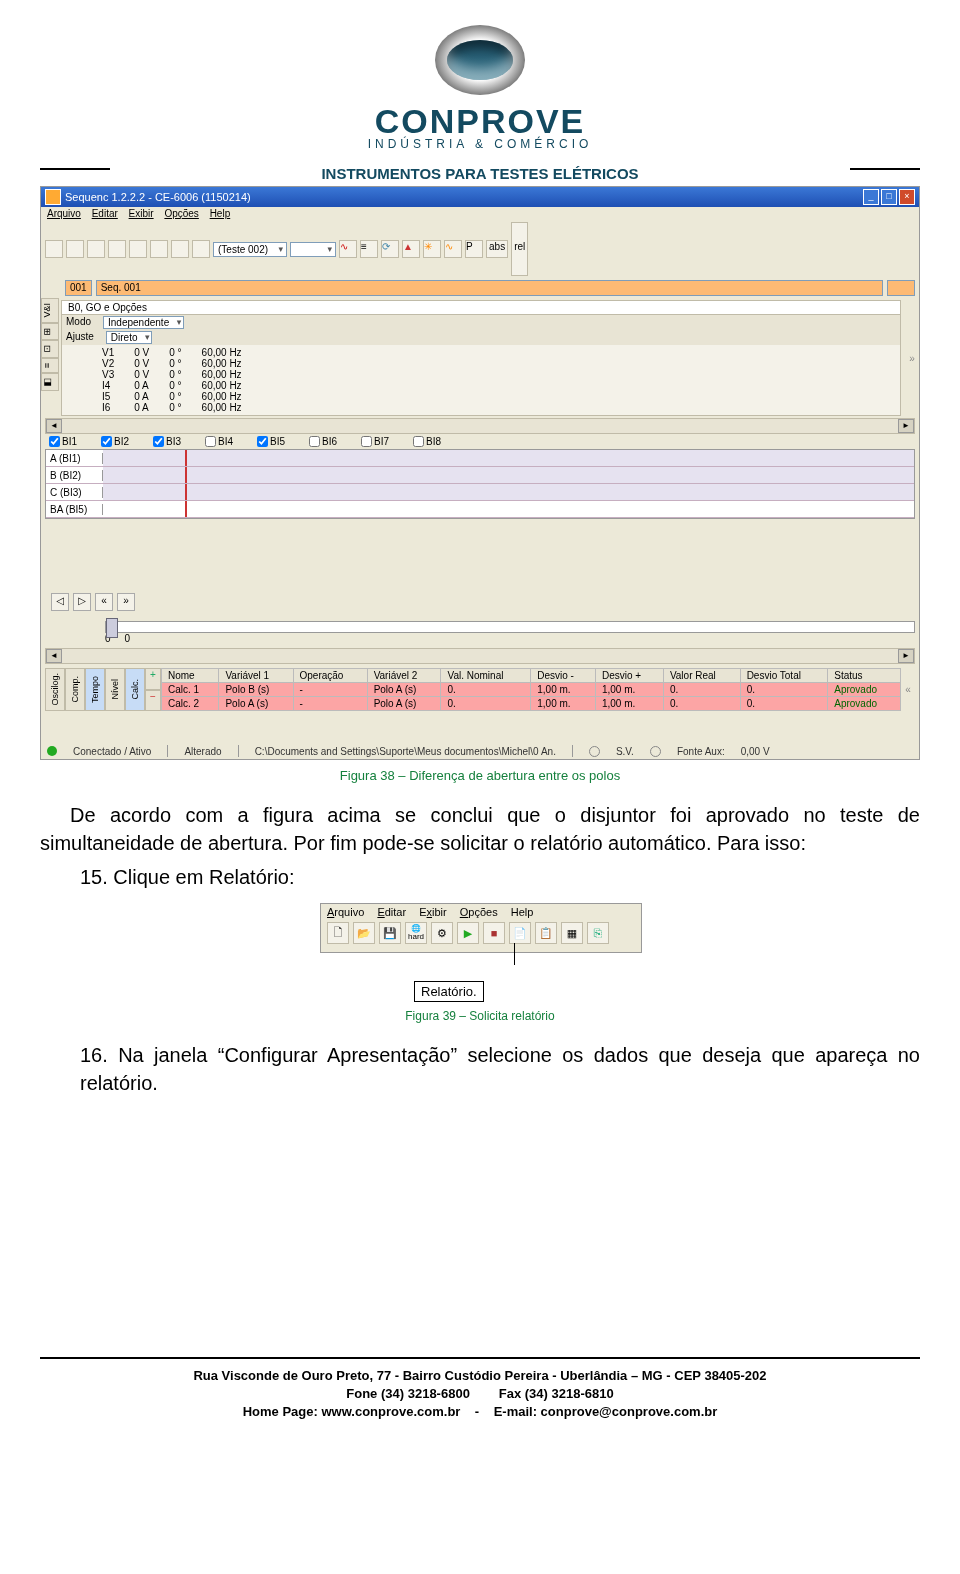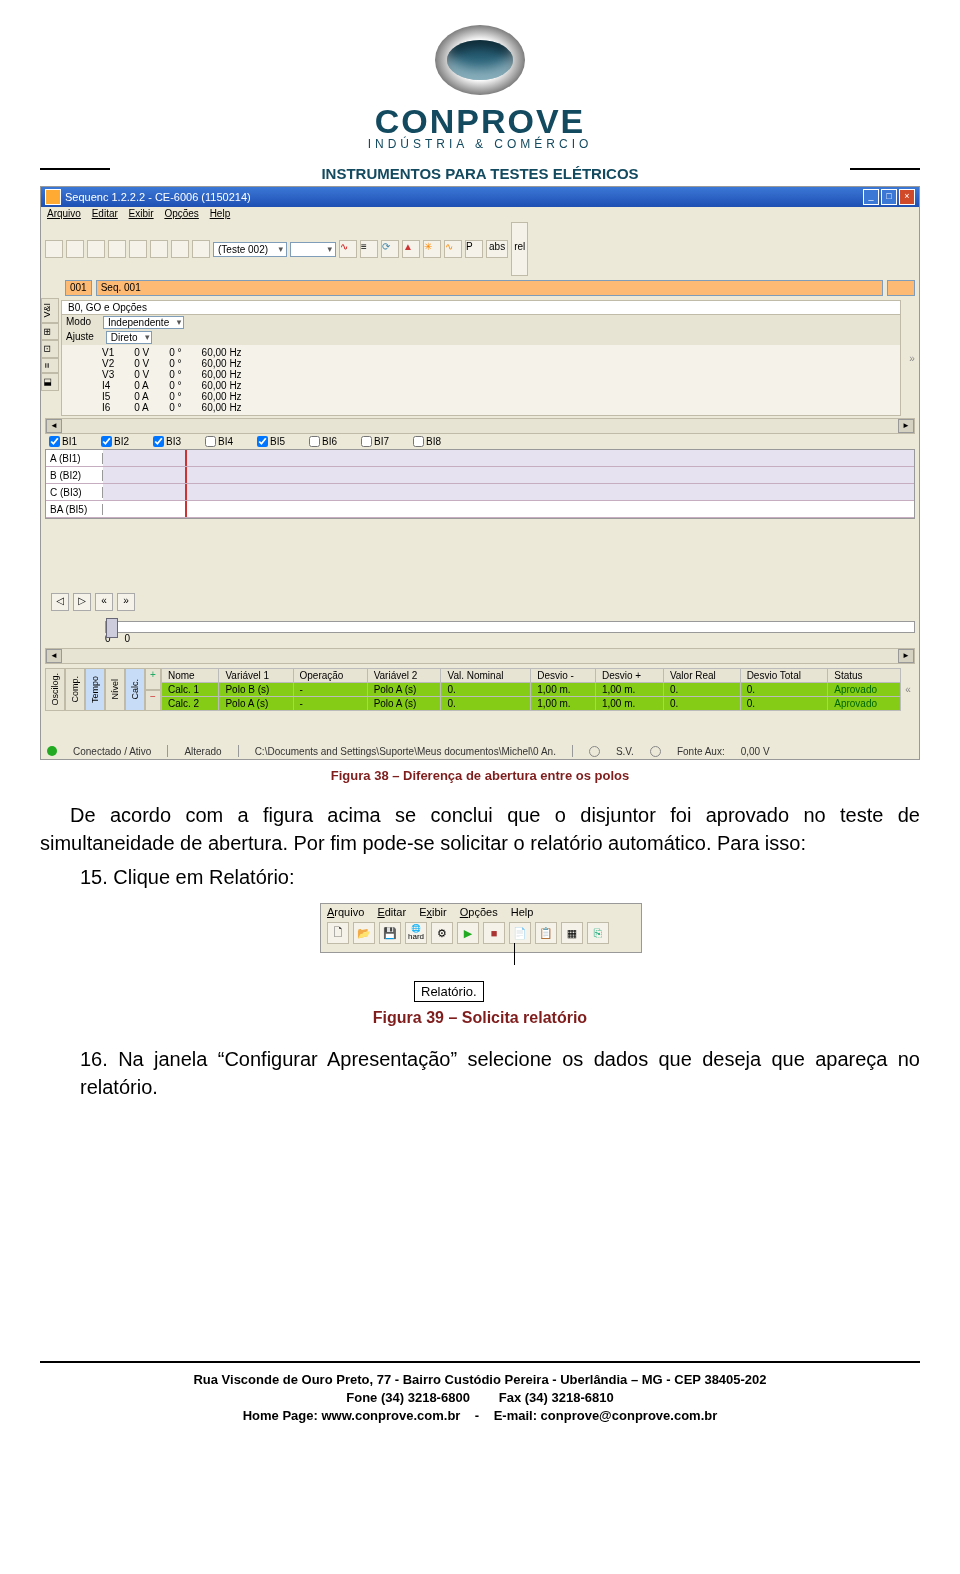--- a/index.html
+++ b/index.html
@@ -94,28 +94,28 @@
   .slider-area { margin:10px 4px 4px 4px; }
   .slider-track { height:10px; background:#fff; border:1px solid #999; position:relative; margin-left:60px; }
   .slider-thumb { position:absolute; left:0; top:-4px; width:10px; height:18px; background:#ccd; border:1px solid #667; }
   .slider-ctrl { display:flex; gap:4px; padding-left:10px; margin-top:4px; font-size:10px; align-items:center; }
   .slider-ctrl .btn { width:16px; height:16px; background:#f4f2e9; border:1px solid #aaa; text-align:center; line-height:14px; }
   .results-area { display:flex; margin:4px 4px 2px 4px; gap:0; }
   .vtab { width:18px; display:flex; align-items:center; justify-content:center;
     background:#e8e4d4; border:1px solid #c0bba8; font-size:9px; }
   .vtab.blue { background:#c7dcf6; }
   .vtab span { writing-mode:vertical-rl; transform:rotate(180deg); }
-  .res-table { border-collapse:collapse; font-size:10px; flex:1; background:#84cc16; }
+  .res-table { border-collapse:collapse; font-size:10px; flex:1; background:#fca5a5; }
   .res-table th, .res-table td { border:1px solid #bbb; padding:1px 6px; text-align:left; }
   .res-table th { background:#e8e4d4; font-weight:normal; }
   .highlight-box { border:2px solid #c22; }
   .statusbar { font-size:10px; padding:2px 6px; display:flex; gap:16px; align-items:center; color:#333; }
   .statusbar .sep { width:1px; height:12px; background:#999; }
-  .caption { text-align:center; font-weight:700; color:#7f1d1d; font-size:13px; margin:8px 0 18px 0; }
-  .caption.sm { font-size:16px; }
+  .caption { text-align:center; font-weight:400; color:#15803d; font-size:13px; margin:8px 0 18px 0; }
+  .caption.sm { font-size:12px; }
   .body-text { font-size:20px; text-align:justify; text-indent:30px; line-height:1.4; margin:6px 0; }
   .body-text.noindent { text-indent:0; padding-left:40px; }
   
   .shot2 { width:320px; margin:12px auto 4px auto; background:#ece9d8; border:1px solid #999;
     font-family:Tahoma,Arial,sans-serif; font-size:11px; position:relative; padding-bottom:6px; }
   .shot2 .menubar2 { padding:2px 6px; }
   .shot2 .menubar2 span { margin-right:10px; }
   .shot2 .tbar2 { padding:2px 6px; display:flex; gap:4px; align-items:center; }
   .shot2 .ico { width:20px; height:20px; background:#f4f2e9; border:1px solid #c0bba8; display:inline-flex; align-items:center; justify-content:center; font-size:11px; }
   .callout-box { position:absolute; border:1px solid #000; background:#fff; padding:2px 6px; font-size:13px; font-family:Arial; }

